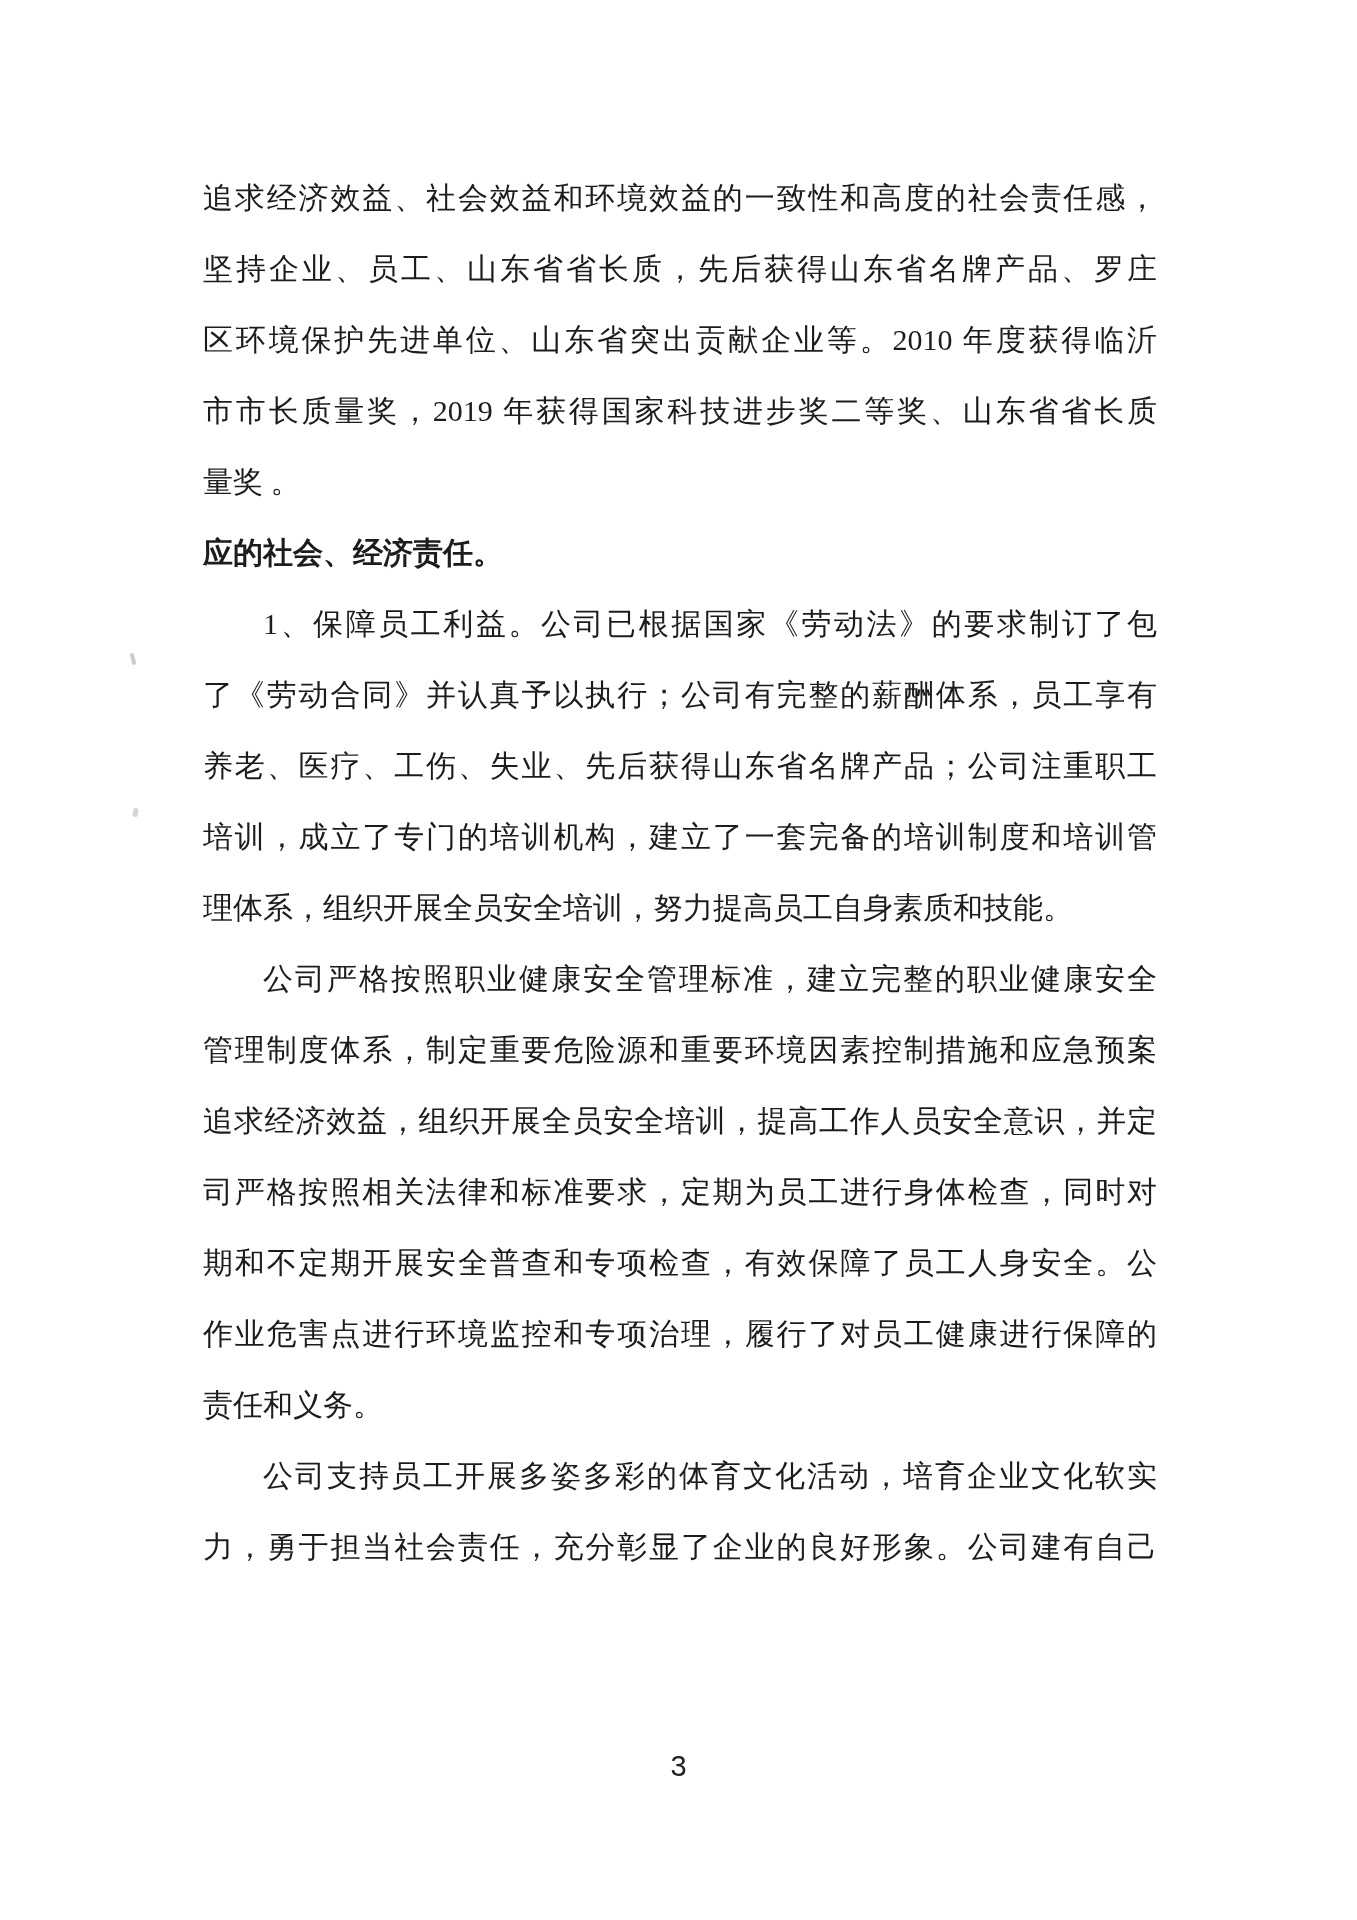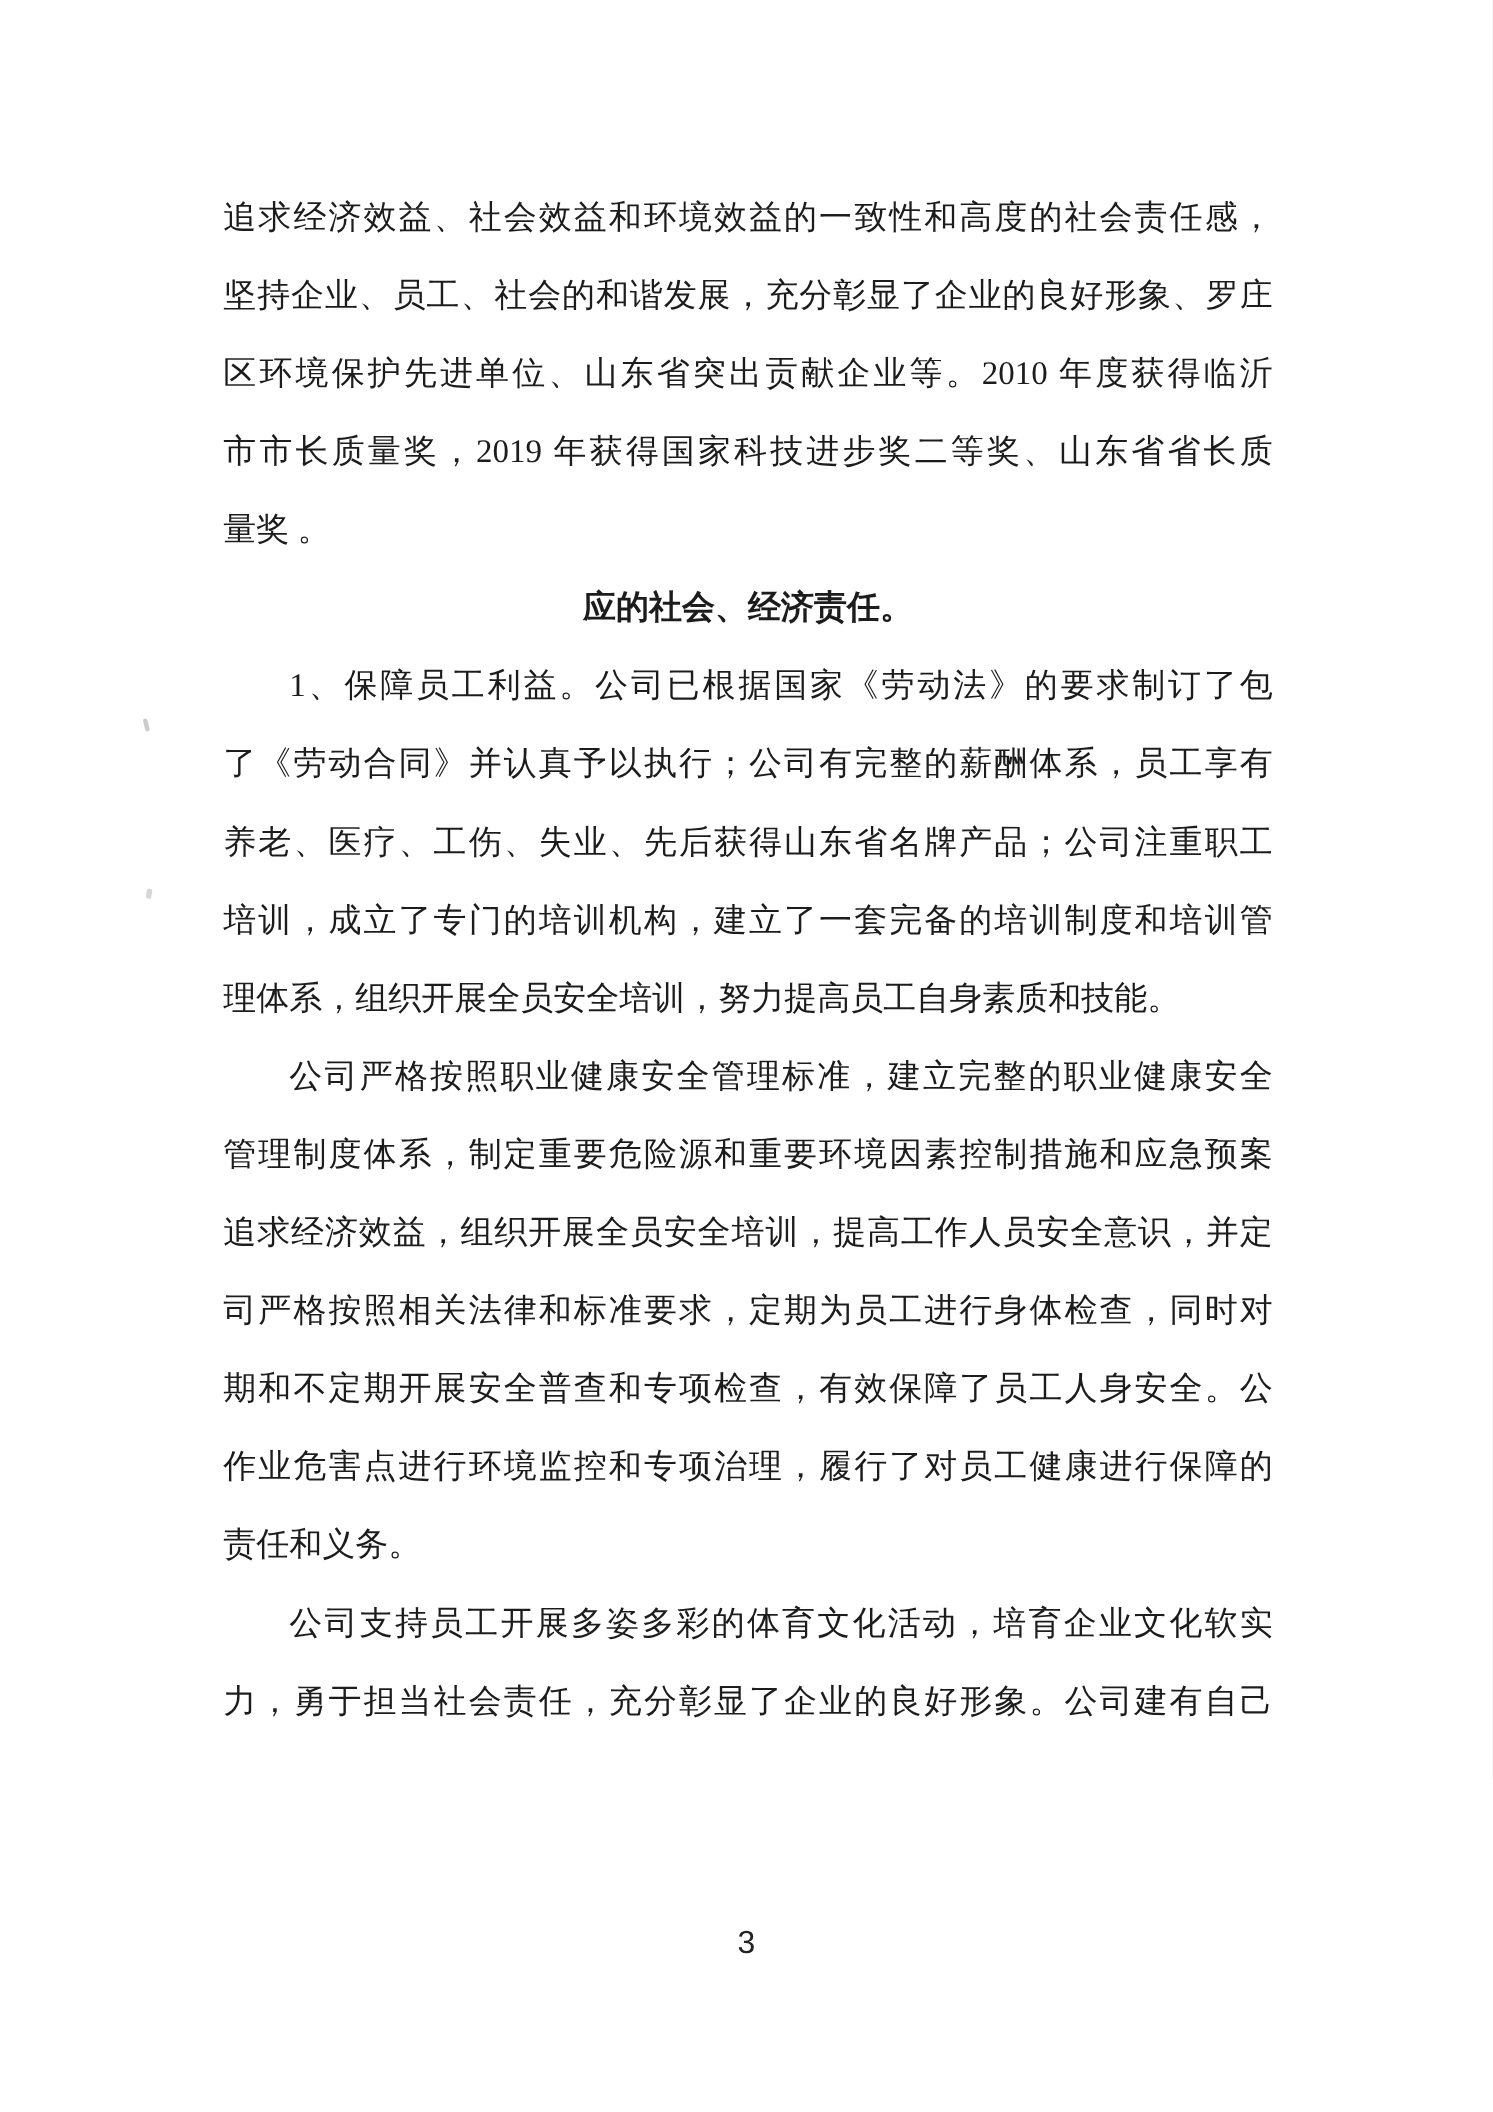--- a/index.html
+++ b/index.html
@@ -25,21 +25,21 @@
     white-space: nowrap;
     letter-spacing: 0;
   }
   
   .j {
     white-space: normal;
     text-align: justify;
     text-align-last: justify;
   }
   .indent { text-indent: 60px; }
-  .bold { font-weight: bold; text-align: center; }
+  .bold { font-weight: bold; }
   .page-number {
     position: absolute;
     top: 1750px;
     left: 0;
     width: 100%;
     text-align: center;
     font-size: 29px;
     font-family: "Liberation Sans", "DejaVu Sans", sans-serif;
     color: #222;
   }
@@ -52,21 +52,21 @@
   .artifact-1 { left: 131px; top: 653px; width: 4px; height: 12px; transform: rotate(-14deg); opacity: .7; }
   .artifact-2 { left: 133px; top: 808px; width: 5px; height: 9px; transform: rotate(10deg); opacity: .55; }
 </style>
 </head>
 <body>
 
 <div class="page">
 
   <div class="doc-text">
     <div class="line j">追求经济效益、社会效益和环境效益的一致性和高度的社会责任感，</div>
-    <div class="line j">坚持企业、员工、社会的和谐发展，充分彰显了企业的良好形象、罗庄</div>
+    <div class="line j">坚持企业、员工、山东省省长质，先后获得山东省名牌产品、罗庄</div>
     <div class="line j">区环境保护先进单位、山东省突出贡献企业等。2010 年度获得临沂</div>
     <div class="line j">市市长质量奖，2019 年获得国家科技进步奖二等奖、山东省省长质</div>
     <div class="line">量奖 。</div>
     <div class="line bold">应的社会、经济责任。</div>
     <div class="line j indent">1、保障员工利益。公司已根据国家《劳动法》的要求制订了包</div>
     <div class="line j">了《劳动合同》并认真予以执行；公司有完整的薪酬体系，员工享有</div>
     <div class="line j">养老、医疗、工伤、失业、先后获得山东省名牌产品；公司注重职工</div>
     <div class="line j">培训，成立了专门的培训机构，建立了一套完备的培训制度和培训管</div>
     <div class="line">理体系，组织开展全员安全培训，努力提高员工自身素质和技能。</div>
     <div class="line j indent">公司严格按照职业健康安全管理标准，建立完整的职业健康安全</div>

